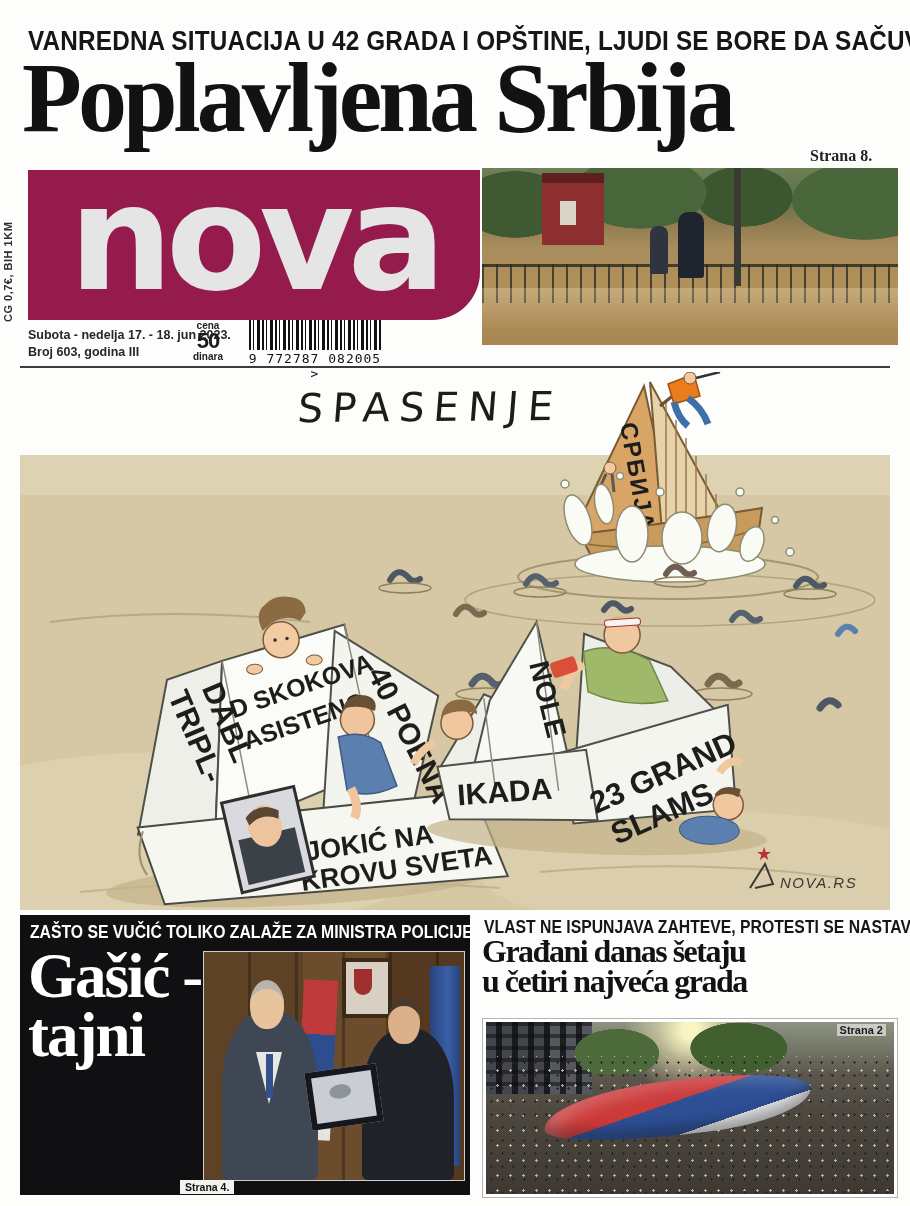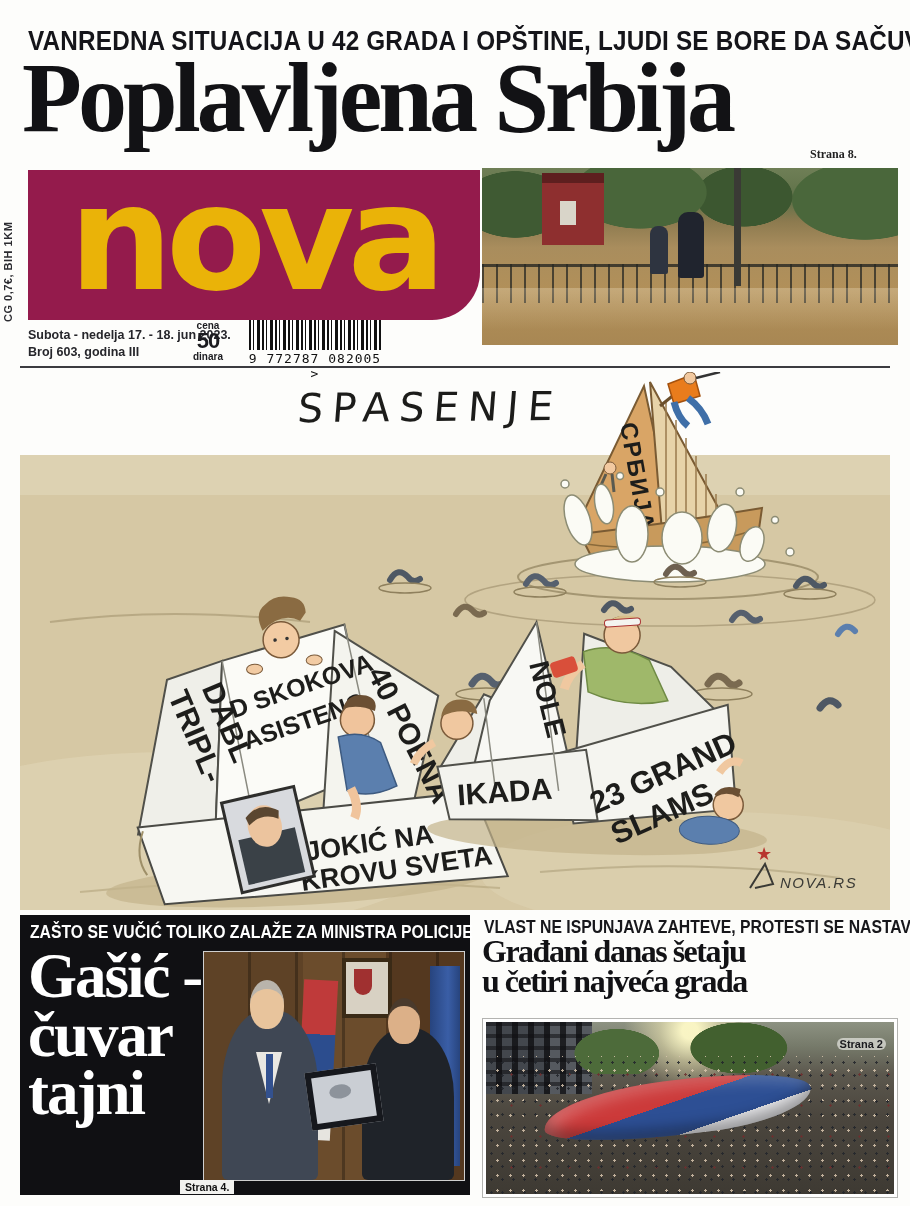--- a/index.html
+++ b/index.html
@@ -7,27 +7,27 @@
         font-family:"Liberation Sans",sans-serif;overflow:hidden;}
   .abs{position:absolute;}
 
   
   .top-kicker{left:28px;top:26px;font-size:27px;font-weight:800;color:#15151a;
       letter-spacing:.2px;transform:scaleX(.9);transform-origin:left center;white-space:nowrap;}
   .main-headline{left:22px;top:48px;font-family:"Liberation Serif",serif;font-weight:bold;
       font-size:99px;letter-spacing:-4px;color:#121215;white-space:nowrap;line-height:1;
       transform:scaleX(.99);transform-origin:left top;}
   .strana8{left:810px;top:147px;font-family:"Liberation Serif",serif;font-weight:bold;
-      font-size:12px;color:#222;}
+      font-size:16px;color:#222;}
   .side-vertical{left:2px;top:168px;height:154px;writing-mode:vertical-rl;
       transform:rotate(180deg);font-size:11px;font-weight:bold;color:#2b2b30;letter-spacing:.5px;}
   .logo-box{left:28px;top:170px;width:452px;height:150px;border-radius:0 0 48px 0;
       display:flex;align-items:center;justify-content:center;overflow:hidden;}
   .logo-text{font-family:"DejaVu Sans",sans-serif;font-weight:800;font-size:146px;
-      color:#eab308;letter-spacing:-7px;line-height:1;margin-top:-14px;}
+      color:#e5e5e5;letter-spacing:-7px;line-height:1;margin-top:-14px;}
   .date-block{left:28px;top:327px;font-size:12.5px;font-weight:600;color:#26262b;line-height:1.35;}
   .price-block{left:184px;top:321px;width:48px;text-align:center;color:#1c1c20;}
   .price-top{font-size:10px;font-weight:bold;line-height:1;}
   .price-val{font-size:22px;font-weight:700;line-height:.95;letter-spacing:-1px;}
   .price-bottom{font-size:10px;font-weight:bold;line-height:1;}
   .barcode-wrap{left:240px;top:320px;width:150px;text-align:center;}
   .barcode{height:30px;width:132px;margin:0 auto;
       background:repeating-linear-gradient(90deg,#111 0 2px,#fff 2px 4px,#111 4px 5px,#fff 5px 8px,#111 8px 11px,#fff 11px 13px);}
   .barcode-num{font-family:"DejaVu Sans Mono",monospace;font-size:13px;color:#111;margin-top:1px;letter-spacing:1px;}
   .issn-block{left:344px;top:325px;width:136px;text-align:right;line-height:1.05;}
@@ -117,22 +117,22 @@
                  repeating-linear-gradient(0deg,transparent 0 8px,rgba(15,15,18,.55) 8px 12px);}
   .brp-trees{left:20%;top:0;width:60%;height:30%;
       background:radial-gradient(ellipse 70px 40px at 20% 60%,#4d6b3a 60%,transparent 61%),
                  radial-gradient(ellipse 80px 42px at 70% 50%,#42602f 60%,transparent 61%);}
   .brp-sun{left:30%;top:-10%;width:40%;height:50%;
       background:radial-gradient(circle at 50% 30%,rgba(255,250,200,.95) 0 8%,rgba(255,245,190,.5) 30%,transparent 65%);}
   .brp-flag{left:14%;top:34%;width:66%;height:32%;transform:rotate(-7deg);
       border-radius:48% 52% 42% 58%/65% 45% 60% 40%;
       background:linear-gradient(168deg,#cc3a3a 0 44%,#2d4f94 44% 74%,#e9e9ec 74%);
       box-shadow:inset 0 -8px 14px rgba(0,0,0,.35),inset 10px 6px 16px rgba(255,255,255,.25);}
-  .brp-strana{right:8px;top:16px;color:#1b1b1f;font-size:11px;font-weight:bold;
-      background:rgba(240,240,235,.65);padding:0 3px;border-radius:6px;}
+  .brp-strana{right:8px;top:2px;color:#1b1b1f;font-size:11px;font-weight:bold;
+      background:rgba(240,240,235,.65);padding:0 3px;}
 </style>
 </head>
 <body>
 
 <div class="page">
 
   <div class="abs top-kicker">VANREDNA SITUACIJA U 42 GRADA I OPŠTINE, LJUDI SE BORE DA SAČUVAJU KUĆE</div>
   <div class="abs main-headline">Poplavljena Srbija</div>
   <div class="abs strana8">Strana 8.</div>
 
@@ -328,21 +328,20 @@
       <text x="736" y="488" font-size="18" fill="#b8342e">★</text>
       <path d="M730,516 l15,-24 l8,20 l-18,4" stroke="#3a3a35" stroke-width="2" fill="none"></path>
       <text x="760" y="516" font-size="15" fill="#3a3a35" letter-spacing="1.5" style="font-family:'Liberation Sans',sans-serif;font-style:italic">NOVA.RS</text>
     </g>
   </svg>
 
   <div class="abs bl-panel">
     <div class="abs bl-kicker">ZAŠTO SE VUČIĆ TOLIKO ZALAŽE ZA MINISTRA POLICIJE</div>
     <div class="abs bl-headline">
       <div>Gašić -</div>
-      <div>čuvar</div>
       <div>tajni</div>
     </div>
     <div class="abs bl-photo">
       <div class="abs blp-lines"></div>
       <div class="abs blp-coa">
           <div class="blp-coa-in"></div>
         </div>
       <div class="abs blp-flag-rs"></div>
       <div class="abs blp-flag-blue"></div>
       <div class="abs blp-man blp-man1"></div>

